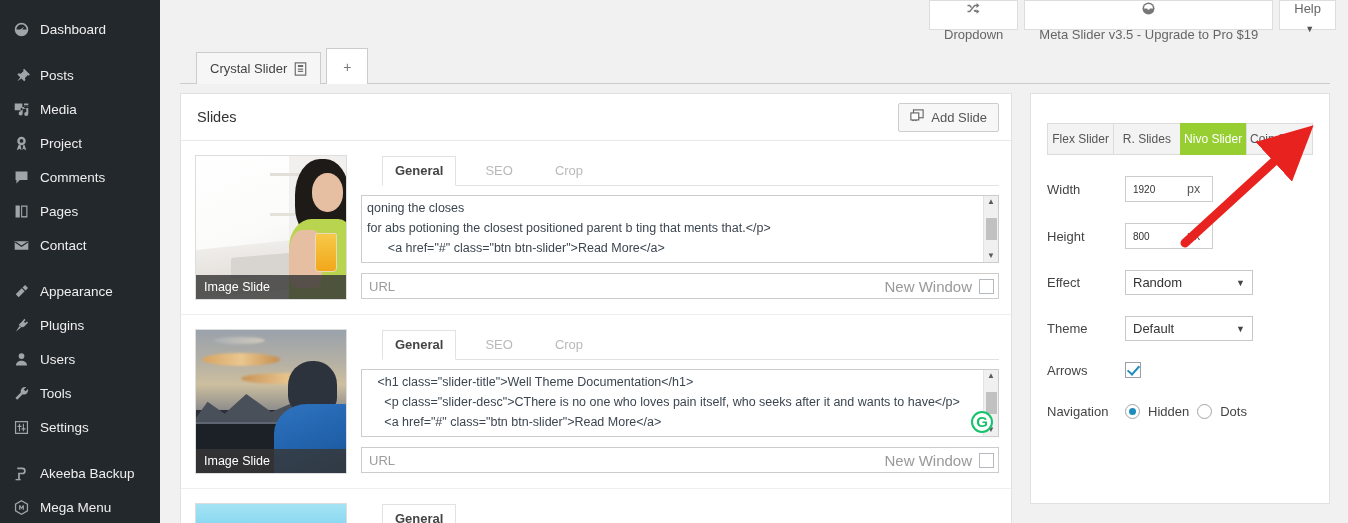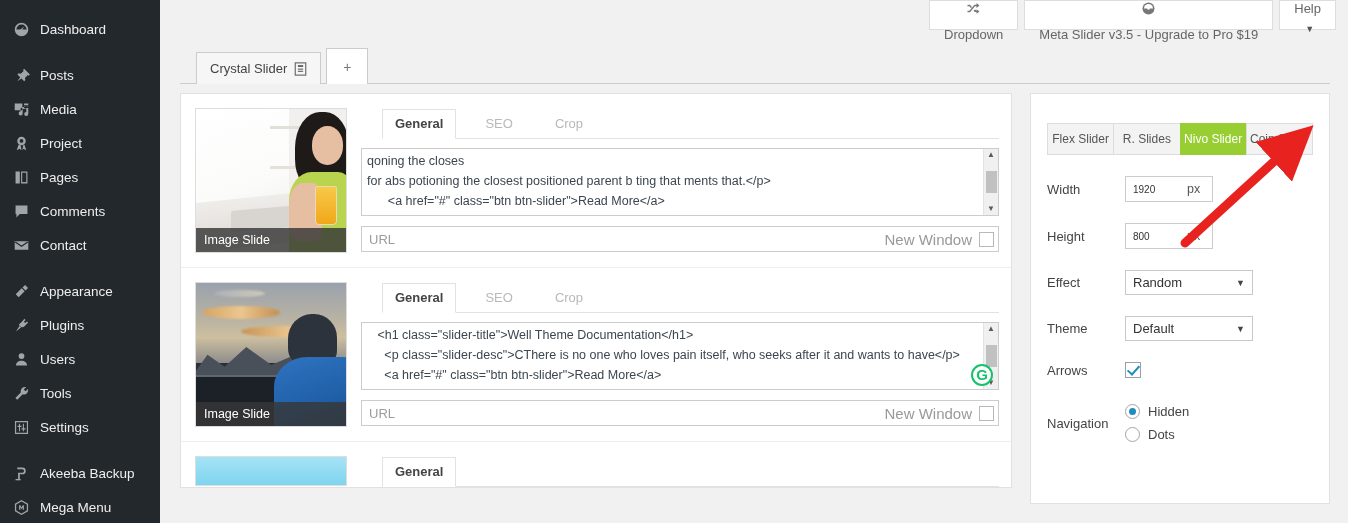--- a/index.html
+++ b/index.html
@@ -234,21 +234,21 @@
   .fselect .cv { font-size: 9px; color: #444; }
   .chk-on {
     width: 16px; height: 16px; border: 1px solid #9aa0a6; background: #fff;
     position: relative; cursor: pointer;
   }
   .chk-on::after {
     content: ""; position: absolute; left: 4px; top: 0px;
     width: 5px; height: 10px; border: solid #1e8cbe;
     border-width: 0 2px 2px 0; transform: rotate(42deg);
   }
-  .nav-opts { display: flex; flex-direction: column; gap: 8px; }
+  .nav-opts { display: flex; flex-direction: row; gap: 8px; }
   .nav-opt { display: flex; align-items: center; gap: 8px; font-size: 13px; color: #444; cursor: pointer; }
   .radio {
     width: 15px; height: 15px; border: 1px solid #a0a5aa; border-radius: 50%;
     background: #fff; position: relative;
   }
   .radio.sel::after {
     content: ""; position: absolute; left: 3px; top: 3px;
     width: 7px; height: 7px; border-radius: 50%; background: #1e8cbe;
   }
 
@@ -304,34 +304,34 @@
             <circle cx="10" cy="7" r="2.2" fill="#23282d"></circle>
             <path d="M6.5 11.6L4.4 18l3.4-1.8L10 18l-1-6zM13.5 11.6L15.6 18l-3.4-1.8L11 18l1-6z"></path>
           </svg>
       </span>
       <span>Project</span>
     </div>
 
     <div class="nav-item">
       <span class="nav-ico">
         <svg viewBox="0 0 20 20">
+            <path d="M3 3h14v10H8l-4 4v-4H3z"></path>
+          </svg>
+      </span>
+      <span>Comments</span>
+    </div>
+
+    <div class="nav-item">
+      <span class="nav-ico">
+        <svg viewBox="0 0 20 20">
             <path d="M3 3h5v14H3zM9.5 3H17v14H9.5z"></path>
             <path d="M10.8 4.4h4.8v11h-4.8z" fill="#23282d"></path>
           </svg>
       </span>
       <span>Pages</span>
-    </div>
-
-    <div class="nav-item">
-      <span class="nav-ico">
-        <svg viewBox="0 0 20 20">
-            <path d="M3 3h14v10H8l-4 4v-4H3z"></path>
-          </svg>
-      </span>
-      <span>Comments</span>
     </div>
 
     <div class="nav-item">
       <span class="nav-ico">
         <svg viewBox="0 0 20 20">
             <path d="M2 5h16v10H2z"></path>
             <path d="M2.6 5.8L10 11l7.4-5.2" fill="none" stroke="#23282d" stroke-width="1.4"></path>
           </svg>
       </span>
       <span>Contact</span>
@@ -450,20 +450,34 @@
         </span>
       </div>
       <div class="s-tab plus">+</div>
     </div>
 
     <div class="columns">
 
       <div class="col-left">
         <div class="panel">
 
+          <div class="slides-head">
+            <div class="slides-title">Slides</div>
+            <div class="add-slide">
+              <span>
+                <svg viewBox="0 0 16 16">
+                    <rect x="4" y="1" width="11" height="9" fill="none" stroke="#666" stroke-width="1.3"></rect>
+                    <rect x="1" y="4.5" width="9" height="8" fill="#fff" stroke="#666" stroke-width="1.3"></rect>
+                    <rect x="2.6" y="12.6" width="2" height="1.2"></rect>
+                    <rect x="5.6" y="12.6" width="2" height="1.2"></rect>
+                  </svg>
+              </span>
+              <span>Add Slide</span>
+            </div>
+          </div>
 
           <div class="slide-row">
             <div class="thumb">
               <div class="art1">
                 <div class="wall"></div>
                   <div class="shelf"></div>
                   <div class="shelf2"></div>
                 <div class="desk"></div>
                   <div class="lap"></div>
                 <div class="hair"></div>

